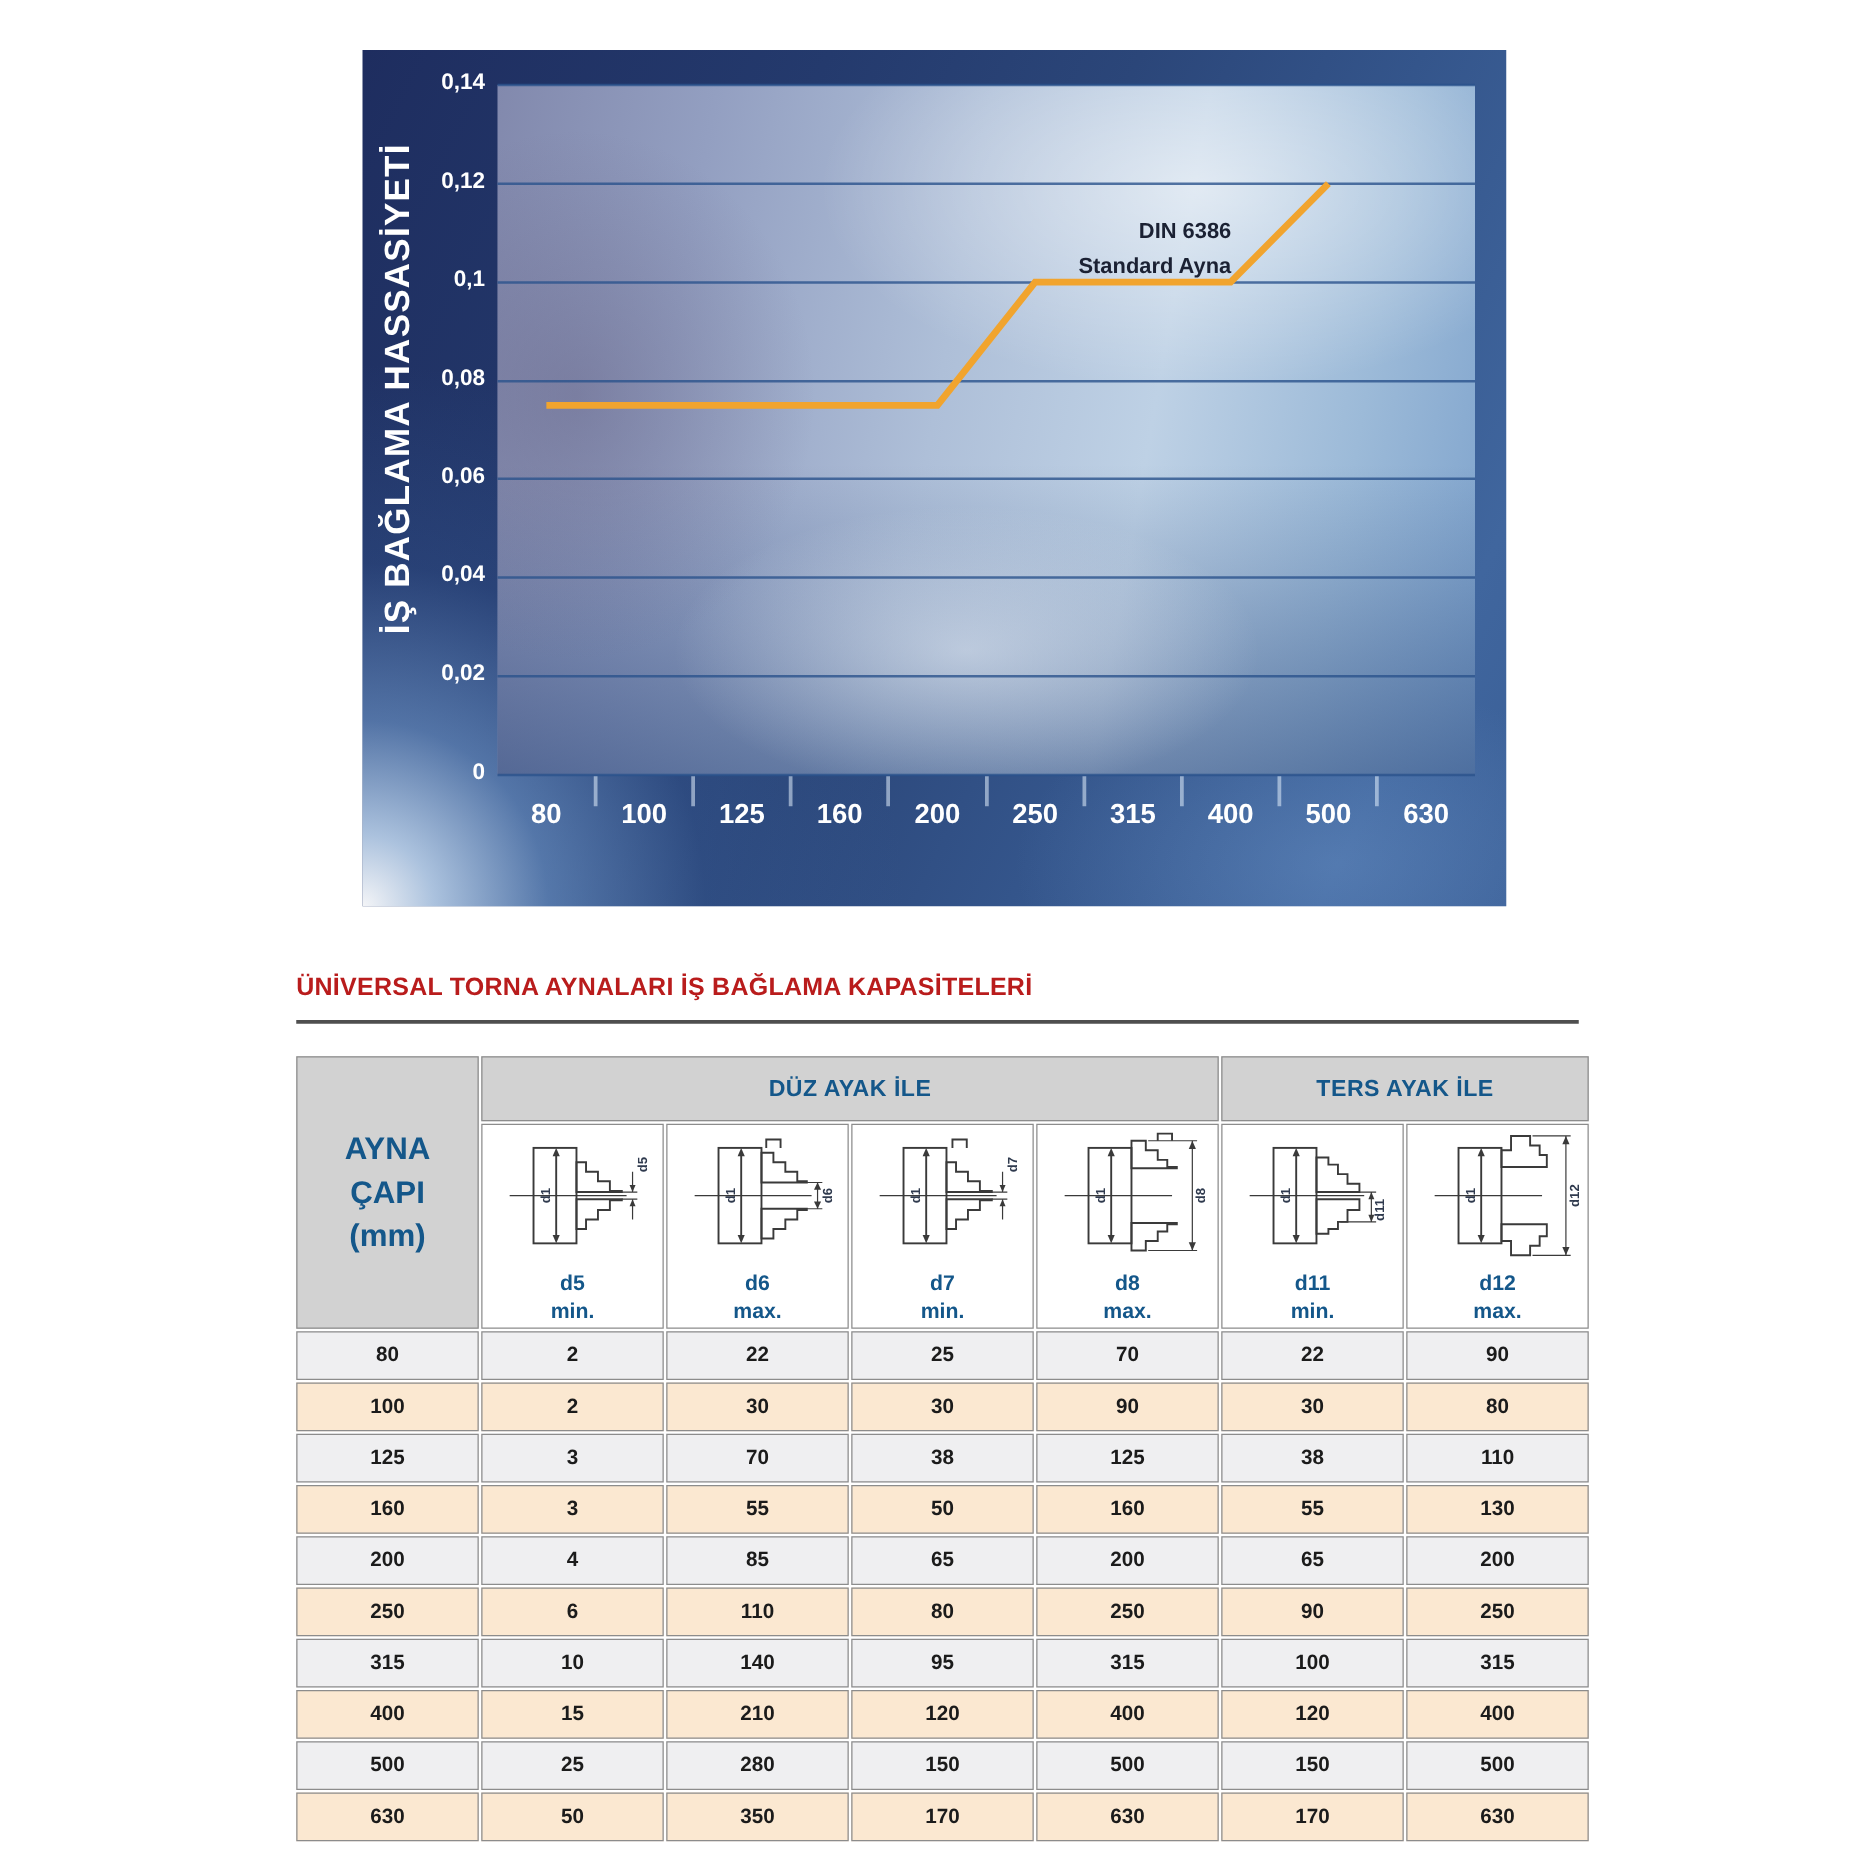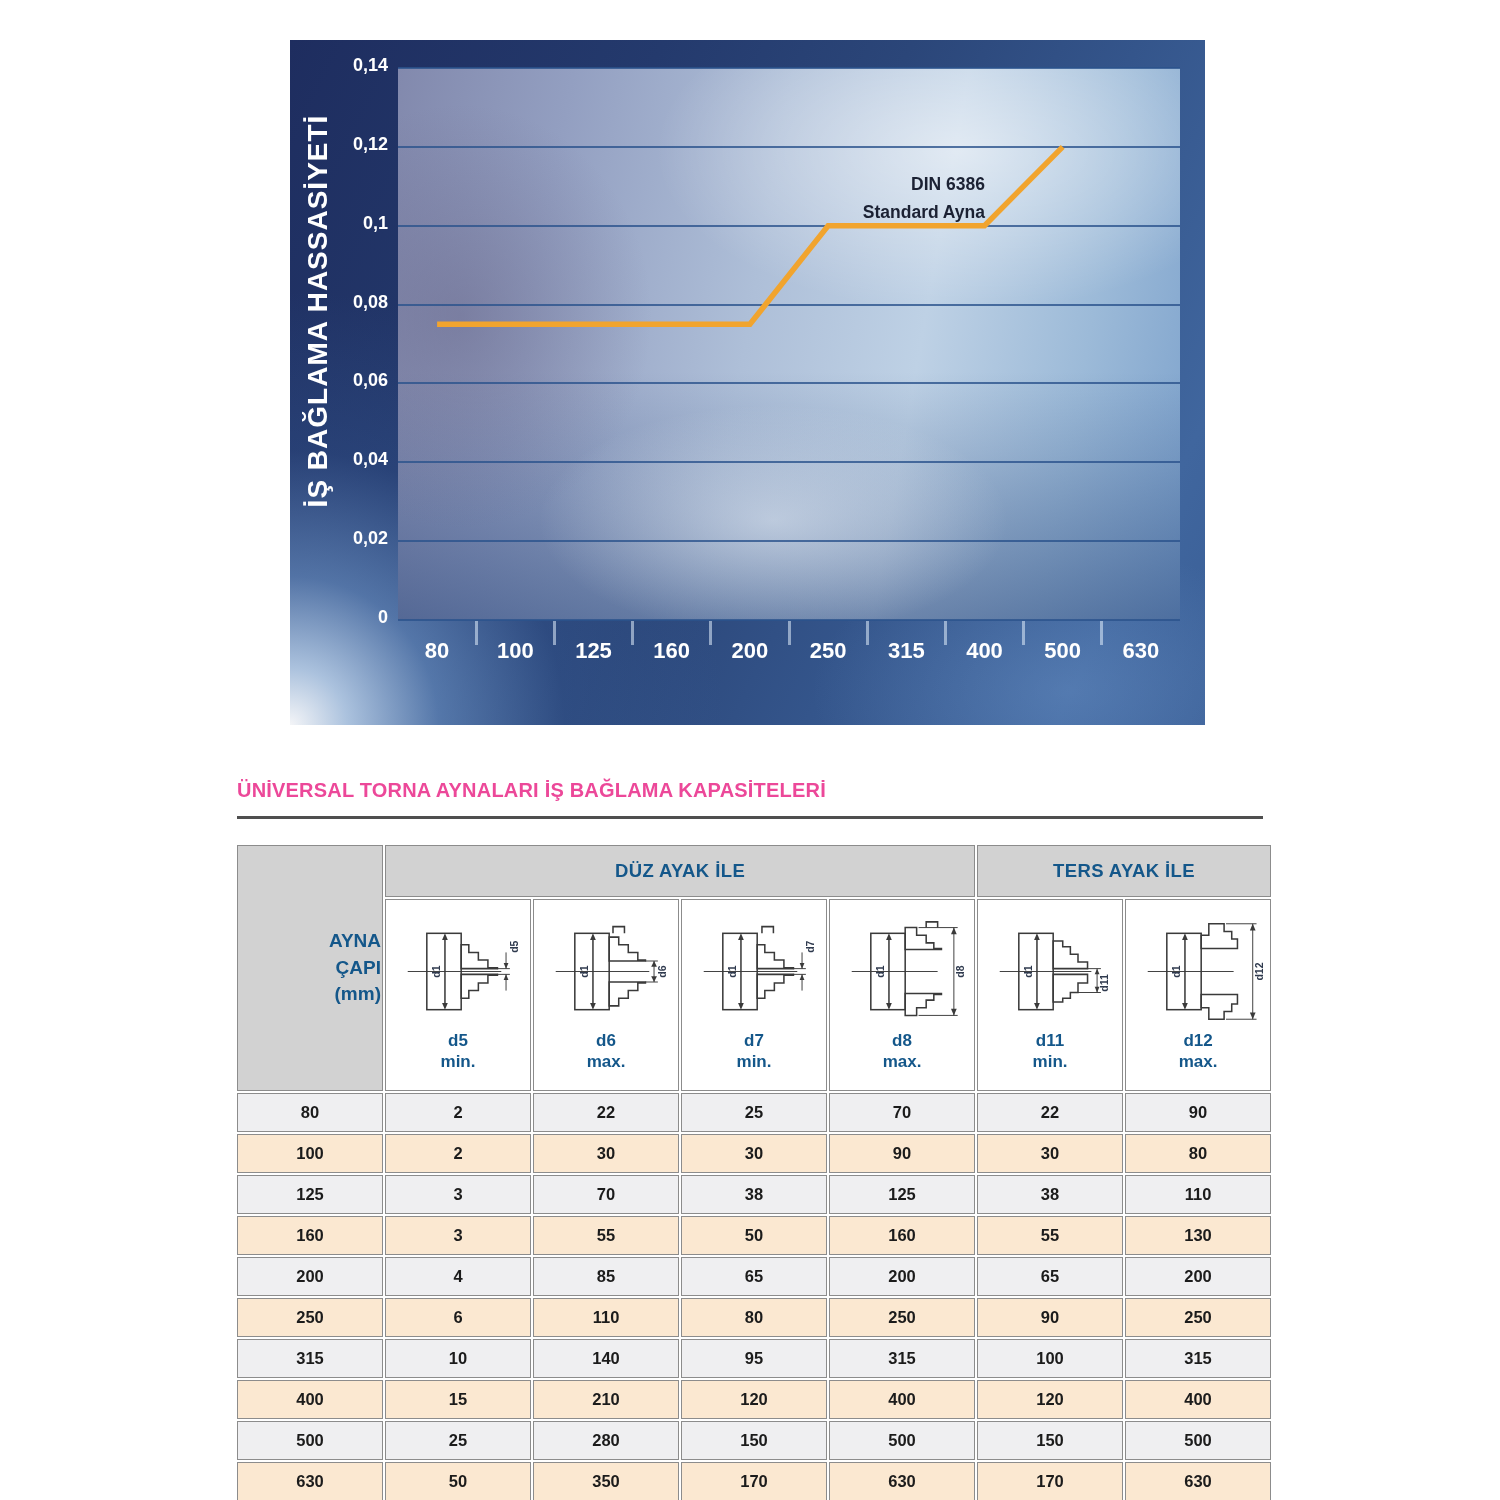--- a/index.html
+++ b/index.html
@@ -33,32 +33,32 @@
          color:#ffffff;font-size:22px;font-weight:bold;}
   .xtickmark{position:absolute;top:581px;width:3px;height:24px;background:rgba(225,238,252,0.55);}
   .x-axis-title{position:absolute;left:108px;top:638px;width:782px;text-align:center;
          color:#ffffff;font-size:36px;font-weight:bold;letter-spacing:1px;}
   .annotation{position:absolute;left:495px;top:130px;width:200px;text-align:right;
          color:#1b2133;font-size:17.5px;font-weight:bold;line-height:1.6;}
   .series-svg{position:absolute;left:108px;top:28px;overflow:visible;}
 
   
   .section-title{position:absolute;left:237px;top:779px;width:1026px;
-         font-size:20px;font-weight:bold;color:#ec4899;letter-spacing:0.2px;}
+         font-size:20px;font-weight:bold;color:#b91c1c;letter-spacing:0.2px;}
   .title-rule{position:absolute;left:237px;top:816px;width:1026px;height:3px;background:#4f4f4f;}
 
   table.cap{position:absolute;left:235px;top:843px;width:1030px;
          border-collapse:separate;border-spacing:2px;table-layout:fixed;}
   table.cap td{box-sizing:border-box;}
-  .corner{background:#d2d2d2;border:1px solid #8c8c8c;text-align:right;vertical-align:middle;
-         color:#14578a;font-weight:bold;font-size:19px;line-height:1.4;}
+  .corner{background:#d2d2d2;border:1px solid #8c8c8c;text-align:center;vertical-align:middle;
+         color:#14578a;font-weight:bold;font-size:25px;line-height:1.4;}
   .band{background:#d2d2d2;border:1px solid #8c8c8c;text-align:center;vertical-align:middle;
          color:#14578a;font-weight:bold;font-size:18.5px;letter-spacing:0.4px;height:52px;}
   .diagram-cell{background:#ffffff;border:1px solid #8c8c8c;text-align:center;
-         vertical-align:middle;height:192px;padding:2px 16px;}
+         vertical-align:middle;height:164px;padding:2px 16px;}
   .dim-label{color:#14578a;font-weight:bold;font-size:17px;line-height:1.25;margin-top:1px;}
   tr.row-gray td{background:#efeff1;}
   tr.row-peach td{background:#fbe8d1;}
   tr.data-row td{border:1px solid #8c8c8c;height:39px;text-align:center;vertical-align:middle;
          font-weight:bold;font-size:16.5px;color:#1b1b1b;}
 
   
   svg.dg line, svg.dg path, svg.dg rect{stroke:#3a3a3a;stroke-width:1.6;fill:none;}
   svg.dg .cl{stroke-width:1;}
   svg.dg .ar{fill:#3a3a3a;stroke:none;}

